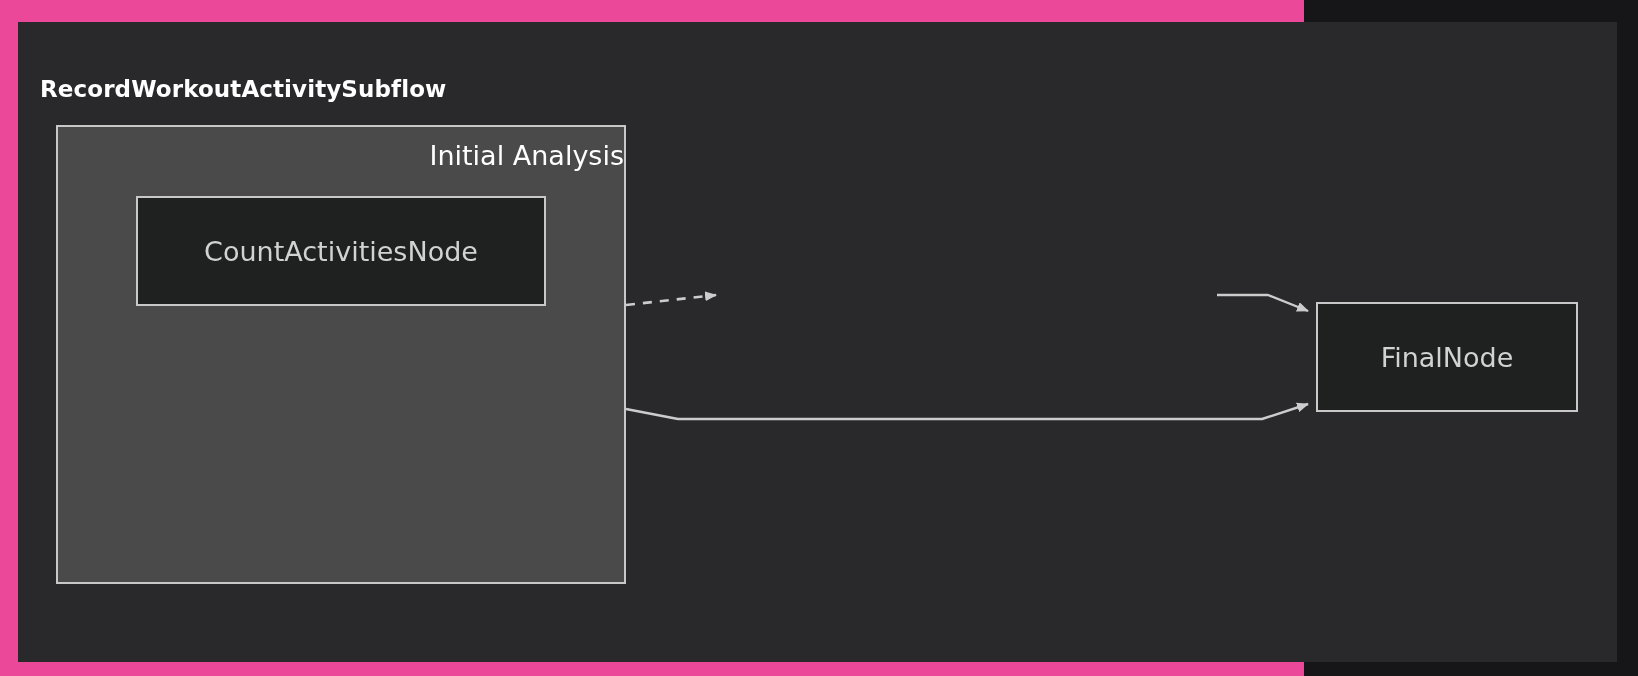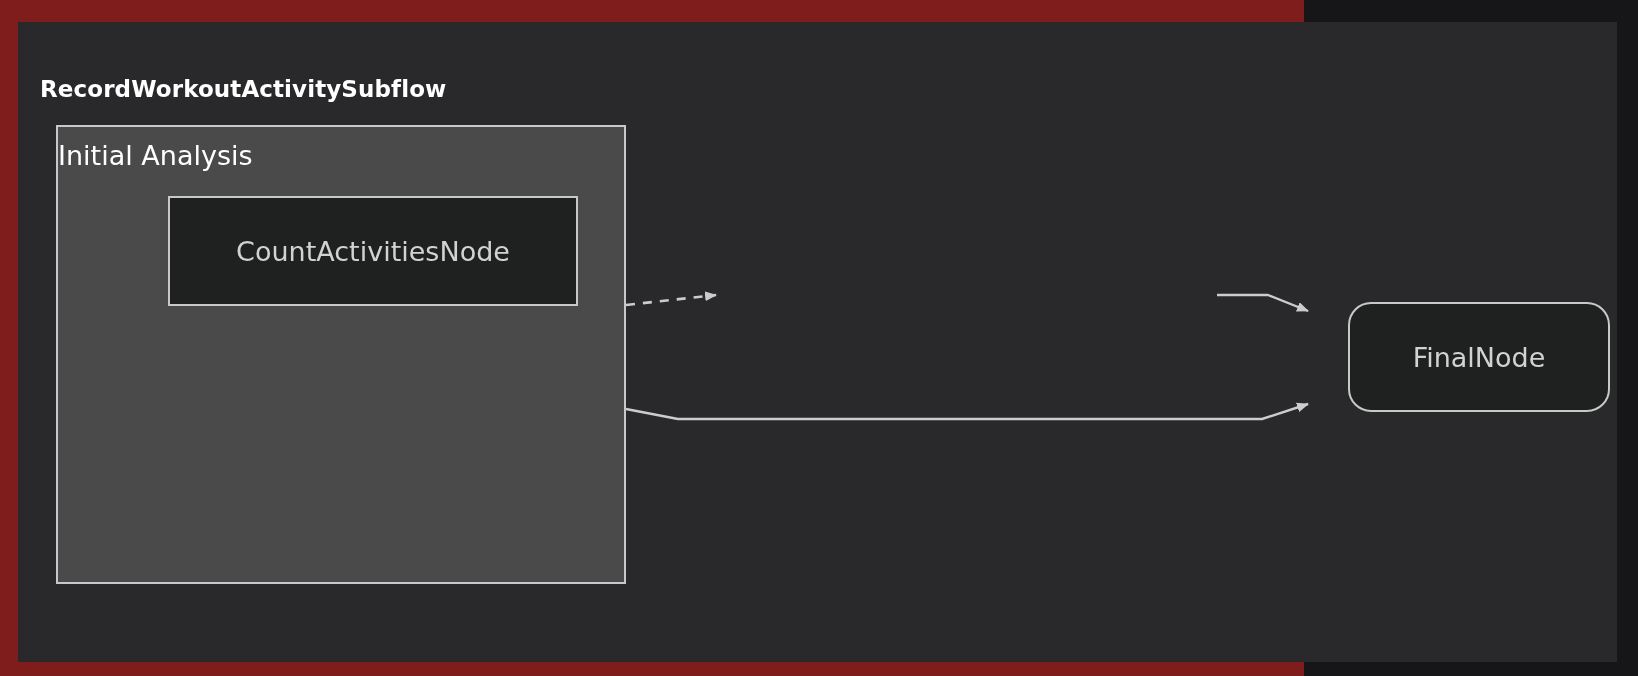--- a/index.html
+++ b/index.html
@@ -11,21 +11,21 @@
   body {
     width: 1638px;
     height: 676px;
     overflow: hidden;
     font-family: "DejaVu Sans", "Liberation Sans", sans-serif;
   }
   #stage {
     position: relative;
     width: 1304px;
     height: 676px;
-    background: #7f1d1d;
+    background: #ec4899;
   }
   #panel {
     position: absolute;
     left: 18px;
     top: 22px;
     width: 1599px;
     height: 640px;
     background: #29292b;
   }
   #diagram-svg {
@@ -54,34 +54,33 @@
     height: 459px;
     background: #4a4a4a;
     border: 2px solid #c8c8c8;
     box-sizing: border-box;
   }
   .subgraph-label {
     position: absolute;
     left: 0;
     top: 13px;
     width: 100%;
-    text-align: left;
+    text-align: right;
     font-size: 27px;
     color: #ffffff;
     white-space: nowrap;
   }
   .node-box {
     position: absolute;
     background: #1f2020;
     border: 2px solid #c8c8c8;
     box-sizing: border-box;
     display: flex;
     align-items: center;
     justify-content: center;
-    margin-left: 32px;
   }
   .node-label {
     font-size: 27px;
     color: #d2d2d2;
     white-space: nowrap;
     line-height: 1;
   }
   #node-count {
     left: 136px;
     top: 196px;
@@ -98,21 +97,20 @@
     left: 726px;
     top: 240px;
     width: 491px;
     height: 110px;
   }
   #node-final {
     left: 1316px;
     top: 302px;
     width: 262px;
     height: 110px;
-    border-radius: 23px;
   }
 </style>
 </head>
 <body>
 
 <div id="stage">
 
   <div id="panel"></div>
 
   <div class="flow-title">RecordWorkoutActivitySubflow</div>

